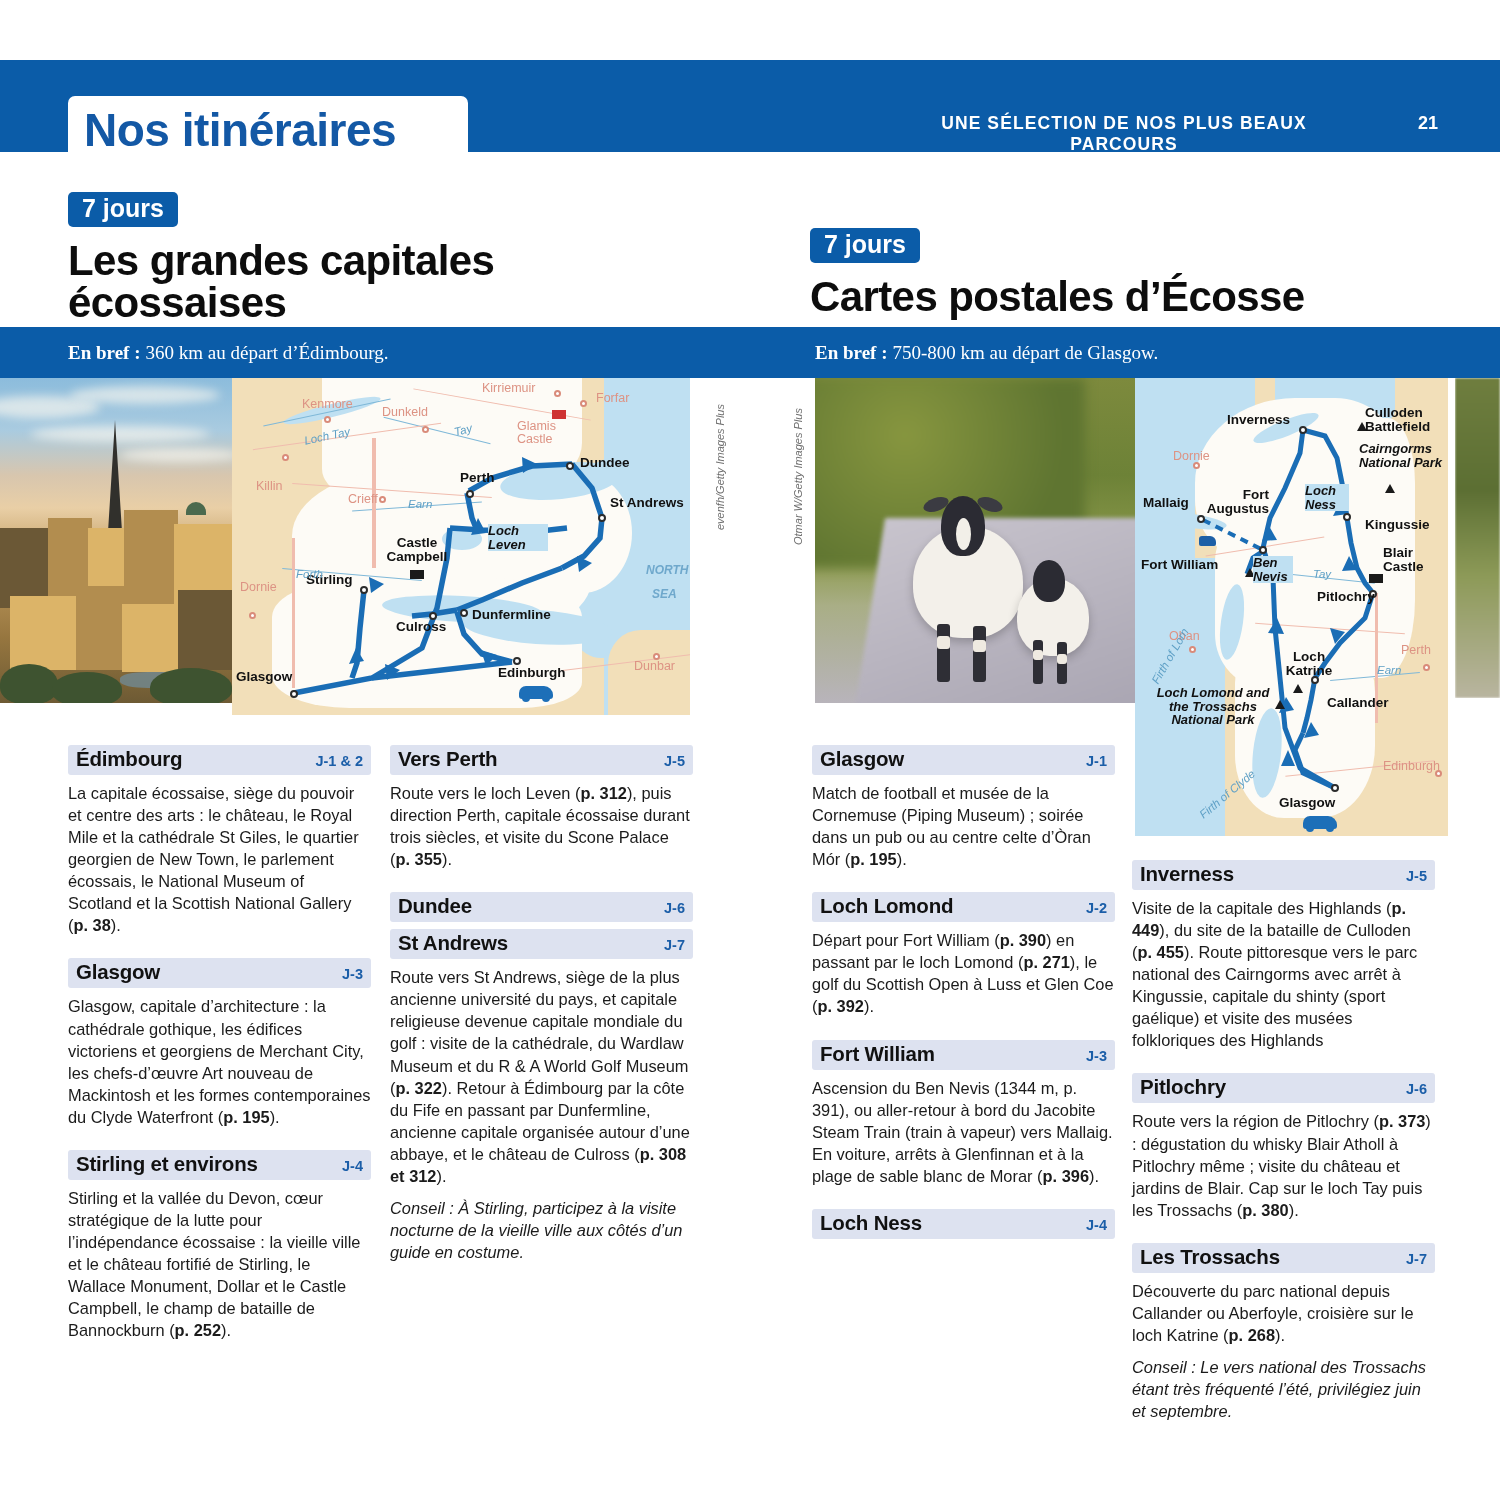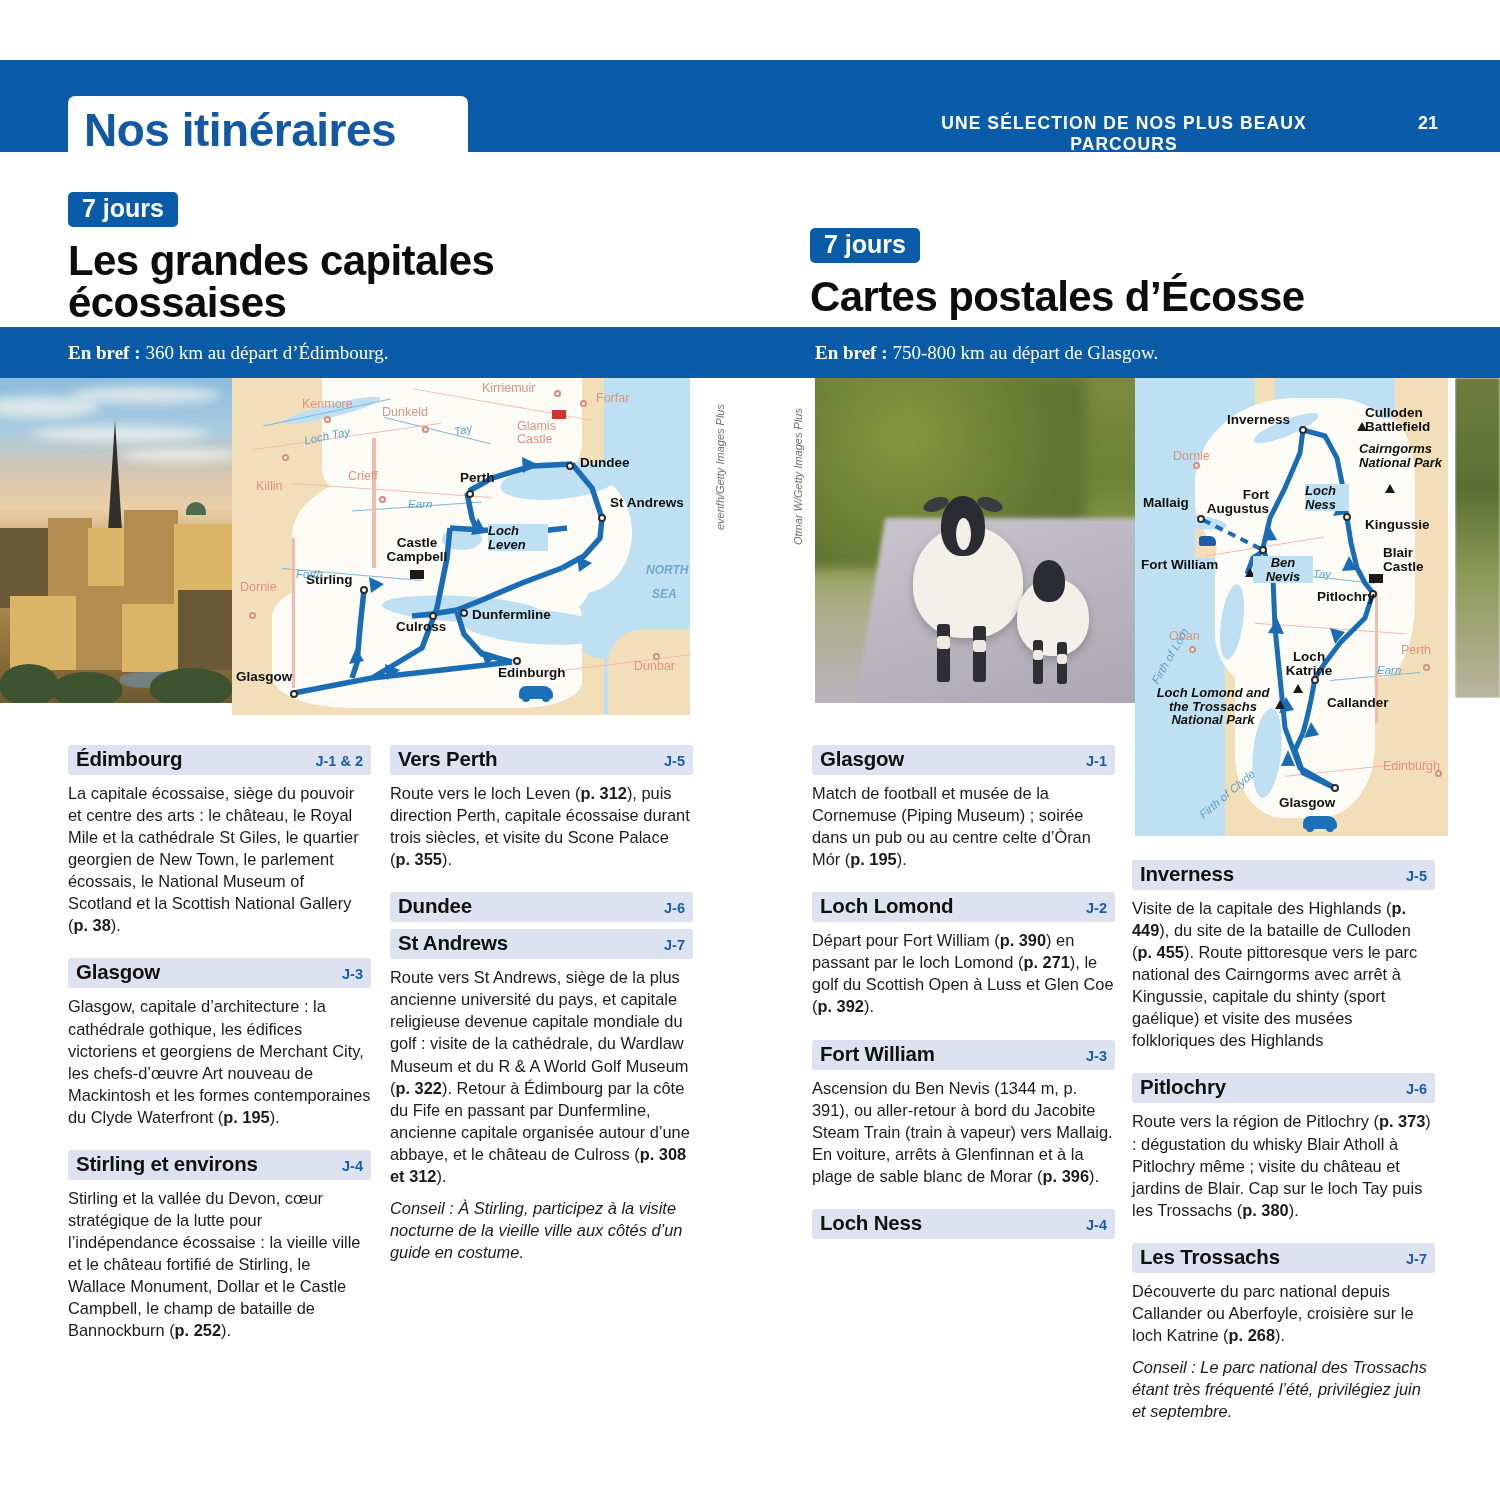--- a/index.html
+++ b/index.html
@@ -314,21 +314,21 @@
   <div class="mtown" style="left:197px;top:234px;"></div>
   <div class="mtown" style="left:228px;top:231px;"></div>
   <div class="mtown" style="left:58px;top:312px;"></div>
   <div class="mtown" style="left:281px;top:279px;"></div>
 
   <div class="mlabel minor" style="left:70px;top:20px;">Kenmore</div>
   <div class="mlabel minor" style="left:150px;top:28px;">Dunkeld</div>
   <div class="mlabel minor" style="left:250px;top:4px;text-align:right;">Kirriemuir</div>
   <div class="mlabel minor" style="left:364px;top:14px;">Forfar</div>
   <div class="mlabel minor" style="left:24px;top:102px;">Killin</div>
-  <div class="mlabel minor" style="left:116px;top:92px;">Crieff</div>
+  <div class="mlabel minor" style="left:116px;top:115px;">Crieff</div>
   <div class="mlabel minor" style="left:8px;top:203px;">Dornie</div>
   <div class="mlabel minor" style="left:402px;top:282px;">Dunbar</div>
   <div class="mlabel minor" style="left:285px;top:42px;width:70px;white-space:normal;">Glamis Castle</div>
   <div class="castle-ico" style="left:320px;top:32px;"></div>
 
   <div class="mlabel" style="left:228px;top:93px;">Perth</div>
   <div class="mlabel" style="left:348px;top:78px;">Dundee</div>
   <div class="mlabel" style="left:378px;top:118px;">St Andrews</div>
   <div class="mlabel" style="left:152px;top:158px;width:66px;white-space:normal;text-align:center;">Castle Campbell</div>
   <div class="castle-ico blk" style="left:178px;top:192px;"></div>
@@ -415,21 +415,21 @@
   <div class="car-ico" style="left:168px;top:438px;"></div>
 
   <div class="mlabel" style="left:92px;top:35px;">Inverness</div>
   <div class="mlabel" style="left:230px;top:28px;width:78px;white-space:normal;">Culloden Battlefield</div>
   <div class="mlabel park" style="left:224px;top:64px;width:90px;white-space:normal;">Cairngorms National Park</div>
   <div class="mlabel" style="left:62px;top:94px;width:72px;white-space:normal;text-align:right;margin-top:16px;">Fort Augustus</div>
   <div class="mlabel" style="left:230px;top:140px;">Kingussie</div>
   <div class="mlabel" style="left:248px;top:168px;width:62px;white-space:normal;">Blair Castle</div>
   <div class="mlabel" style="left:8px;top:118px;">Mallaig</div>
   <div class="mlabel" style="left:6px;top:180px;">Fort William</div>
-  <div class="mlabel loch" style="left:118px;top:178px;width:60px;white-space:normal;text-align:center;">Ben Nevis</div>
+  <div class="mlabel loch" style="left:118px;top:178px;width:40px;white-space:normal;">Ben Nevis</div>
   <div class="mlabel" style="left:182px;top:212px;">Pitlochry</div>
   <div class="mlabel" style="left:148px;top:272px;width:52px;white-space:normal;text-align:center;">Loch Katrine</div>
   <div class="mlabel" style="left:192px;top:318px;">Callander</div>
   <div class="mlabel park" style="left:20px;top:308px;width:116px;white-space:normal;text-align:center;">Loch Lomond and the Trossachs National Park</div>
   <div class="mlabel" style="left:144px;top:418px;">Glasgow</div>
   <div class="mlabel minor" style="left:38px;top:72px;">Dornie</div>
   <div class="mlabel minor" style="left:34px;top:252px;">Oban</div>
   <div class="mlabel minor" style="left:266px;top:266px;">Perth</div>
   <div class="mlabel minor" style="left:248px;top:382px;">Edinburgh</div>
 
@@ -504,14 +504,14 @@
     <div class="sec-head">
       <span class="name">Pitlochry</span>
       <span class="ref">J-6</span>
     </div>
     <p class="sec-body">Route vers la région de Pitlochry (<b>p. 373</b>) : dégustation du whisky Blair Atholl à Pitlochry même ; visite du château et jardins de Blair. Cap sur le loch Tay puis les Trossachs (<b>p. 380</b>).</p>
     <div class="sec-head">
       <span class="name">Les Trossachs</span>
       <span class="ref">J-7</span>
     </div>
     <p class="sec-body">Découverte du parc national depuis Callander ou Aberfoyle, croisière sur le loch Katrine (<b>p. 268</b>).</p>
-    <p class="tip">Conseil : Le parc national des Trossachs étant très fréquenté l’été, privilégiez juin et septembre.</p>
+    <p class="tip">Conseil : Le vers national des Trossachs étant très fréquenté l’été, privilégiez juin et septembre.</p>
   </div>
 
 </body></html>

